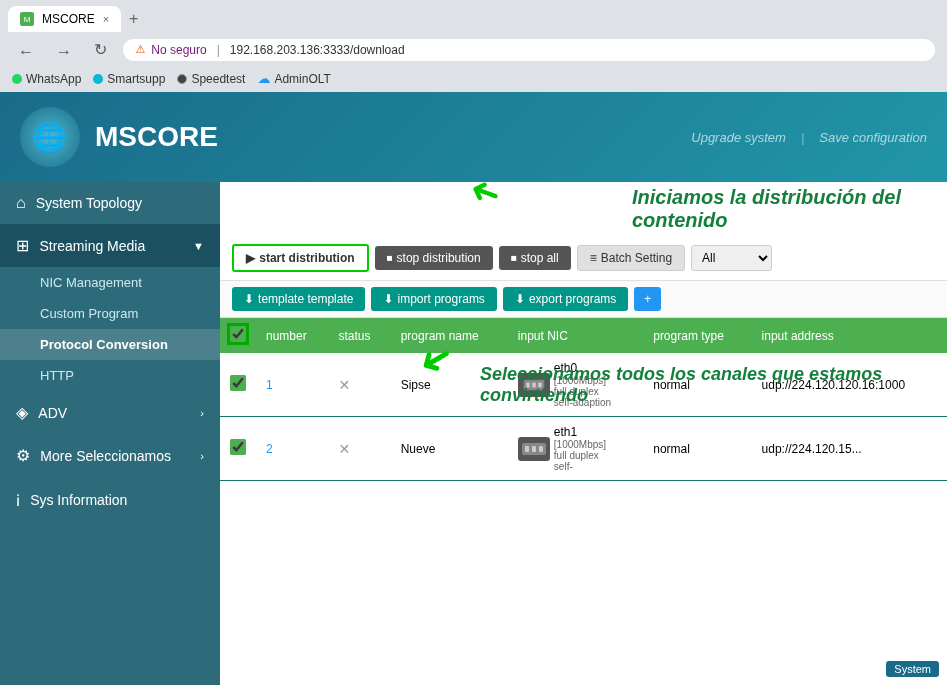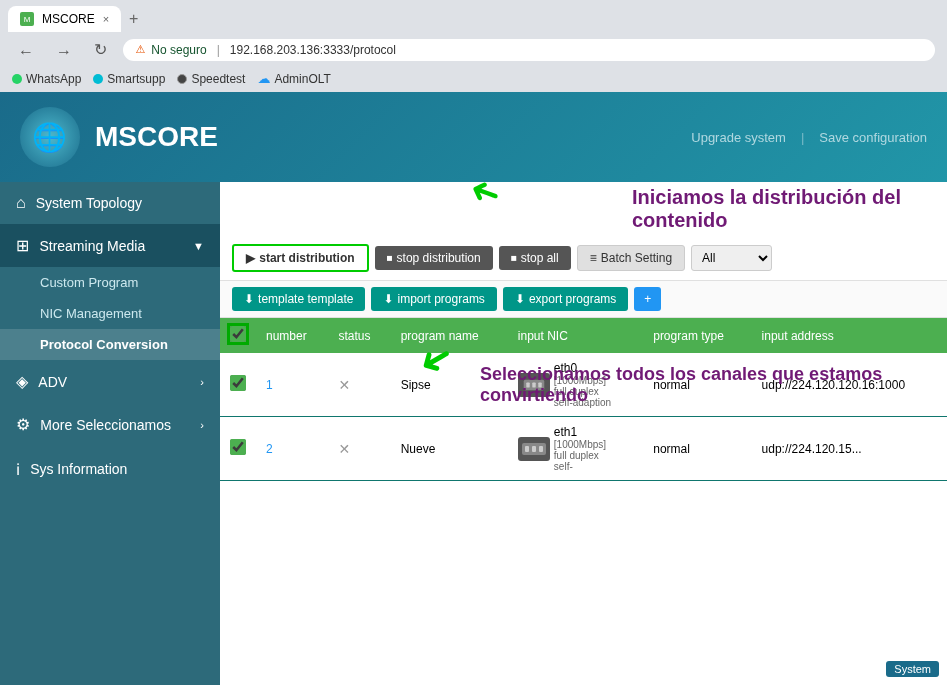--- a/index.html
+++ b/index.html
@@ -17,21 +17,21 @@
     .address-input { flex: 1; display: flex; align-items: center; background: white; border-radius: 20px; padding: 4px 12px; font-size: 12px; gap: 6px; border: none; }
     .warning-icon { color: #e65100; font-size: 11px; }
     .bookmarks { display: flex; align-items: center; gap: 12px; padding: 4px 12px 6px; background: #dee1e6; font-size: 12px; }
     .bookmark-item { display: flex; align-items: center; gap: 4px; color: #333; cursor: pointer; }
     .bk-dot { width: 10px; height: 10px; border-radius: 50%; }
 
     
     .app-header { background: linear-gradient(135deg, #1a6b8a, #2196a8); display: flex; align-items: center; padding: 15px 20px; gap: 15px; }
     .app-logo { width: 60px; height: 60px; background: radial-gradient(circle, #4db8cc, #1a6b8a); border-radius: 50%; display: flex; align-items: center; justify-content: center; font-size: 28px; }
     .app-title { color: white; font-size: 28px; font-weight: bold; }
-    .header-actions { margin-left: auto; display: flex; align-items: center; gap: 15px; font-size: 13px; }
+    .header-actions { margin-left: auto; display: flex; align-items: center; gap: 15px; font-size: 13px; font-style: italic; }
     .header-link { color: #b0d8e0; cursor: pointer; text-decoration: none; }
     .header-divider { color: #7abbc8; }
 
     
     .main-layout { display: flex; height: calc(685px - 170px); }
 
     
     .sidebar { width: 220px; background: #2d6a7a; flex-shrink: 0; overflow-y: auto; }
     .sidebar-item { display: flex; align-items: center; padding: 12px 16px; color: white; cursor: pointer; gap: 10px; font-size: 14px; }
     .sidebar-item.active { background: #1a5060; }
@@ -41,21 +41,21 @@
     .chevron { margin-left: auto; font-size: 11px; }
 
     
     .content { flex: 1; background: white; overflow-y: auto; }
     .breadcrumb { padding: 8px 12px; font-size: 12px; color: #333; border-bottom: 1px solid #e0e0e0; background: #f9f9f9; }
     .breadcrumb-home { color: #666; }
     .breadcrumb-link { color: #2196F3; }
     .info-bar { padding: 6px 12px; background: #fff8f8; font-size: 11px; color: #c62828; border-bottom: 1px solid #ffcccc; }
 
     
-    .annotation { color: #701a75; font-size: 20px; font-weight: bold; }
+    .annotation { color: #15803d; font-size: 20px; font-weight: bold; font-style: italic; }
 
     
     .toolbar { display: flex; align-items: center; padding: 8px 12px; gap: 6px; flex-wrap: wrap; border-bottom: 1px solid #e0e0e0; position: relative; }
     .btn { display: flex; align-items: center; gap: 4px; padding: 5px 12px; border-radius: 3px; cursor: pointer; font-size: 12px; border: none; }
     .btn-default { background: #e0e0e0; color: #333; border: 1px solid #ccc; }
     .btn-teal { background: #009688; color: white; }
     .btn-blue { background: #2196F3; color: white; }
     .btn-outline-green { background: white; color: #4CAF50; border: 2px solid #4CAF50; font-weight: bold; }
     .batch-select { padding: 4px 6px; border: 1px solid #ccc; border-radius: 3px; font-size: 12px; }
 
@@ -85,23 +85,23 @@
       <span class="tab-close">×</span>
     </div>
     <button class="new-tab">+</button>
   </div>
   <div class="address-bar">
     <button class="nav-btn">←</button>
     <button class="nav-btn">→</button>
     <button class="nav-btn">↻</button>
     <div class="address-input">
       <span class="warning-icon">⚠</span>
-      <span style="color:#14532d;font-size:12px;">No seguro</span>
+      <span style="color:#701a75;font-size:12px;">No seguro</span>
       <span style="color:#999;margin:0 4px;">|</span>
-      <span style="color:#333;font-size:12px;">192.168.203.136:3333/protocol</span>
+      <span style="color:#333;font-size:12px;">192.168.203.136:3333/download</span>
     </div>
   </div>
   <div class="bookmarks">
     <div class="bookmark-item">
       <div class="bk-dot" style="background:#25D366;"></div>
       <span>WhatsApp</span>
     </div>
     <div class="bookmark-item">
       <div class="bk-dot" style="background:#00BCD4;"></div>
       <span>Smartsupp</span>
@@ -133,27 +133,30 @@
     <div class="sidebar-item">
       <span class="sidebar-icon">⌂</span>
       <span>System Topology</span>
     </div>
     <div class="sidebar-item active">
       <span class="sidebar-icon">⊞</span>
       <span>Streaming Media</span>
       <span class="chevron">▼</span>
     </div>
     <div class="sidebar-sub">
+      <span>NIC Management</span>
+    </div>
+    <div class="sidebar-sub">
       <span>Custom Program</span>
-    </div>
-    <div class="sidebar-sub">
-      <span>NIC Management</span>
     </div>
     <div class="sidebar-sub active" style="background:rgba(255,255,255,0.15);color:white;font-weight:bold;">
       <span>Protocol Conversion</span>
+    </div>
+    <div class="sidebar-sub">
+      <span>HTTP</span>
     </div>
     <div class="sidebar-item">
       <span class="sidebar-icon">◈</span>
       <span>ADV</span>
       <span class="chevron">›</span>
     </div>
     <div class="sidebar-item">
       <span class="sidebar-icon">⚙</span>
       <span>More Seleccionamos</span>
       <span class="chevron">›</span>

